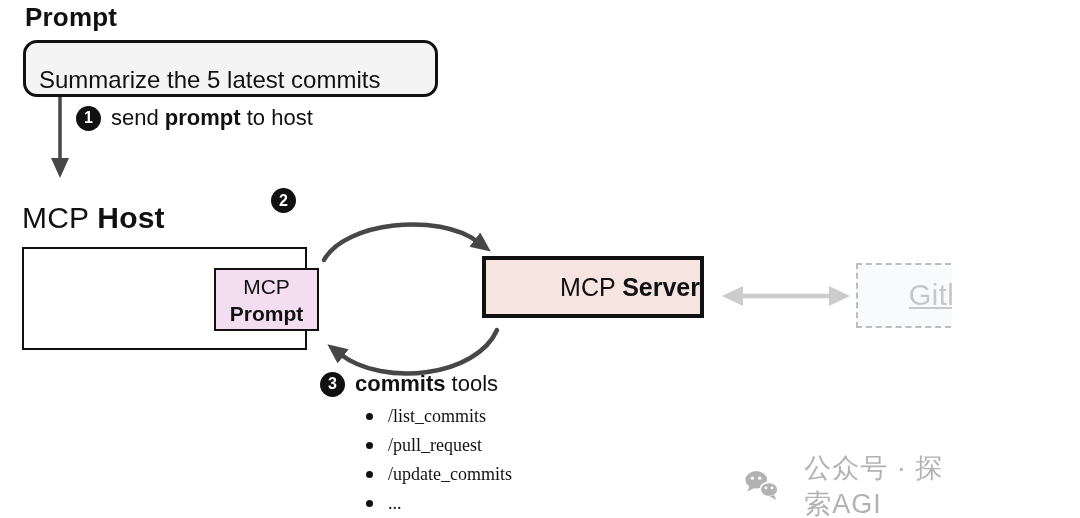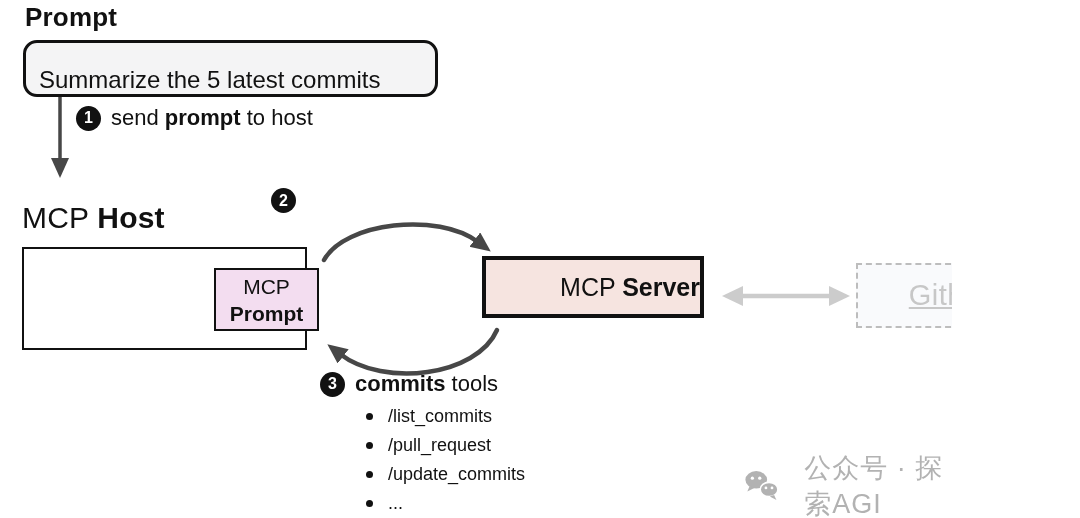--- a/index.html
+++ b/index.html
@@ -87,21 +87,21 @@
     color: var(--github-text);
     letter-spacing: 0.5px;
     text-decoration: underline;
   }
 
   .tools {
     left: 366px; top: 402px;
     display: flex; flex-direction: column;
     font-size: 18px;
   }
-  .tool-row { display: flex; align-items: center; height: 29px; }
+  .tool-row { display: flex; align-items: center; height: 29px; font-family: Liberation Serif, serif; }
   .tool-row .dot {
     width: 7px; height: 7px; border-radius: 50%;
     background: #111111; margin-right: 15px; flex: 0 0 auto;
   }
 
   .watermark {
     left: 745px; top: 450px;
     display: flex; align-items: center; gap: 25px;
     color: var(--watermark);
     font-size: 27px; letter-spacing: 1px;

